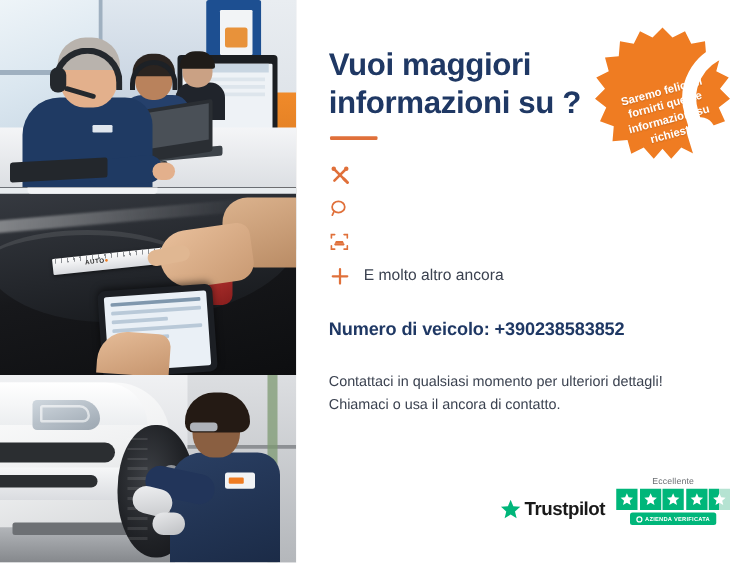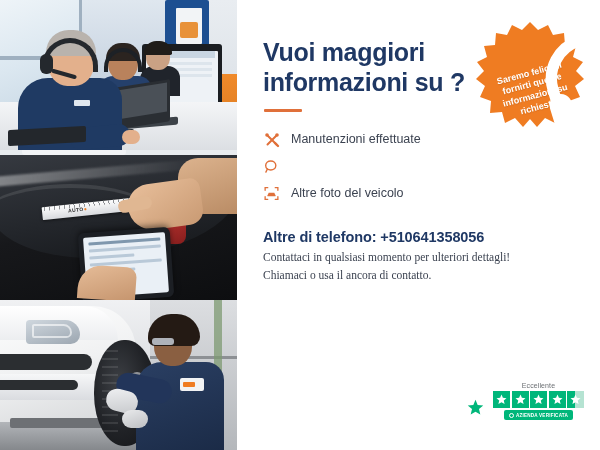--- a/index.html
+++ b/index.html
@@ -278,25 +278,24 @@
 
   
   .phone {
     margin-top: 22px;
     color: #1f3864;
     font-size: 14.5px;
     font-weight: bold;
     letter-spacing: -.1px;
   }
   .contact-lines {
-    margin-top: 4px;
+    margin-top: 26px;
     color: #3b4250;
     font-size: 11.5px;
     line-height: 1.55;
-    font-family: Liberation Serif, serif;
   }
 
   
   .trust {
     position: absolute;
     right: 16px; bottom: 30px;
     display: flex; align-items: flex-end; gap: 9px;
   }
   .tp-logo { display:flex; align-items:center; gap:3px; padding-bottom:4px; }
   .tp-word { color:#191919; font-size:15px; font-weight:bold; letter-spacing:-.4px; }
@@ -457,21 +456,20 @@
           <svg width="16" height="16" viewBox="0 0 16 16">
             <g stroke="#e0703a" stroke-width="2" stroke-linecap="round">
               <path d="M3 3 L12.5 12.5"></path>
               <path d="M13 3 L3.5 12.5"></path>
             </g>
             <circle cx="3" cy="3" r="1.8" fill="#e0703a"></circle>
             <circle cx="13" cy="3" r="1.8" fill="#e0703a"></circle>
             <path d="M11 11 L14 14" stroke="#e0703a" stroke-width="2.4" stroke-linecap="round"></path>
           </svg>
         </span>
-        <span class="feature-label">Manutenzioni effettuate</span>
       </li>
 
       <li class="feature">
         <span class="feature-icon">
           <svg width="15" height="15" viewBox="0 0 16 16">
             <ellipse cx="7.2" cy="7" rx="5.4" ry="4.8" stroke="#e0703a" stroke-width="1.5" fill="none"></ellipse>
             <path d="M3.6 10.6 L2 14" stroke="#e0703a" stroke-width="1.5" stroke-linecap="round"></path>
           </svg>
         </span>
       </li>
@@ -482,40 +480,51 @@
             <g stroke="#e0703a" stroke-width="1.4" fill="none" stroke-linecap="round">
               <path d="M1.2 4.6 V1.8 H4"></path>
               <path d="M12 1.8 H14.8 V4.6"></path>
               <path d="M14.8 11.4 V14.2 H12"></path>
               <path d="M4 14.2 H1.2 V11.4"></path>
             </g>
             <path d="M4 9.6 L5 7.2 H11 L12 9.6 Z" fill="#e0703a"></path>
             <rect x="3.6" y="9.4" width="8.8" height="1.6" rx=".7" fill="#e0703a"></rect>
           </svg>
         </span>
-        <span class="feature-label">Altre foto del veicolo</span>
       </li>
 
+      <li class="feature">
+        <span class="feature-icon">
+          <svg width="16" height="16" viewBox="0 0 16 16">
+            <g stroke="#e0703a" stroke-width="1.8" stroke-linecap="round">
+              <path d="M8 2.2 V13.8"></path>
+              <path d="M2.2 8 H13.8"></path>
+            </g>
+          </svg>
+        </span>
+        <span class="feature-label">E molto altro ancora</span>
+      </li>
 
     </ul>
 
     <div class="phone">
-      <span>Altre di telefono: </span><span>+510641358056</span>
+      <span>Numero di veicolo: </span><span>+390238583852</span>
     </div>
 
     <div class="contact-lines">
       <div>Contattaci in qualsiasi momento per ulteriori dettagli!</div>
       <div>Chiamaci o usa il ancora di contatto.</div>
     </div>
 
     <div class="trust">
       <div class="tp-logo">
         <svg width="17" height="17" viewBox="0 0 18 18">
           <path fill="#00b67a" d="M9 .8 L11.3 6.3 L17.2 6.8 L12.7 10.7 L14.1 16.5 L9 13.4 L3.9 16.5 L5.3 10.7 L0.8 6.8 L6.7 6.3 Z"></path>
         </svg>
+        <span class="tp-word">Trustpilot</span>
       </div>
       <div class="tp-right">
         <span class="tp-excellent">Eccellente</span>
         <div class="tp-stars">
           <span class="tp-star">
             <svg width="11" height="11" viewBox="0 0 18 18">
                 <path fill="#fff" d="M9 1 L11.3 6.3 L17.2 6.8 L12.7 10.7 L14.1 16.5 L9 13.4 L3.9 16.5 L5.3 10.7 L0.8 6.8 L6.7 6.3 Z"></path>
               </svg>
           </span>
           <span class="tp-star">

